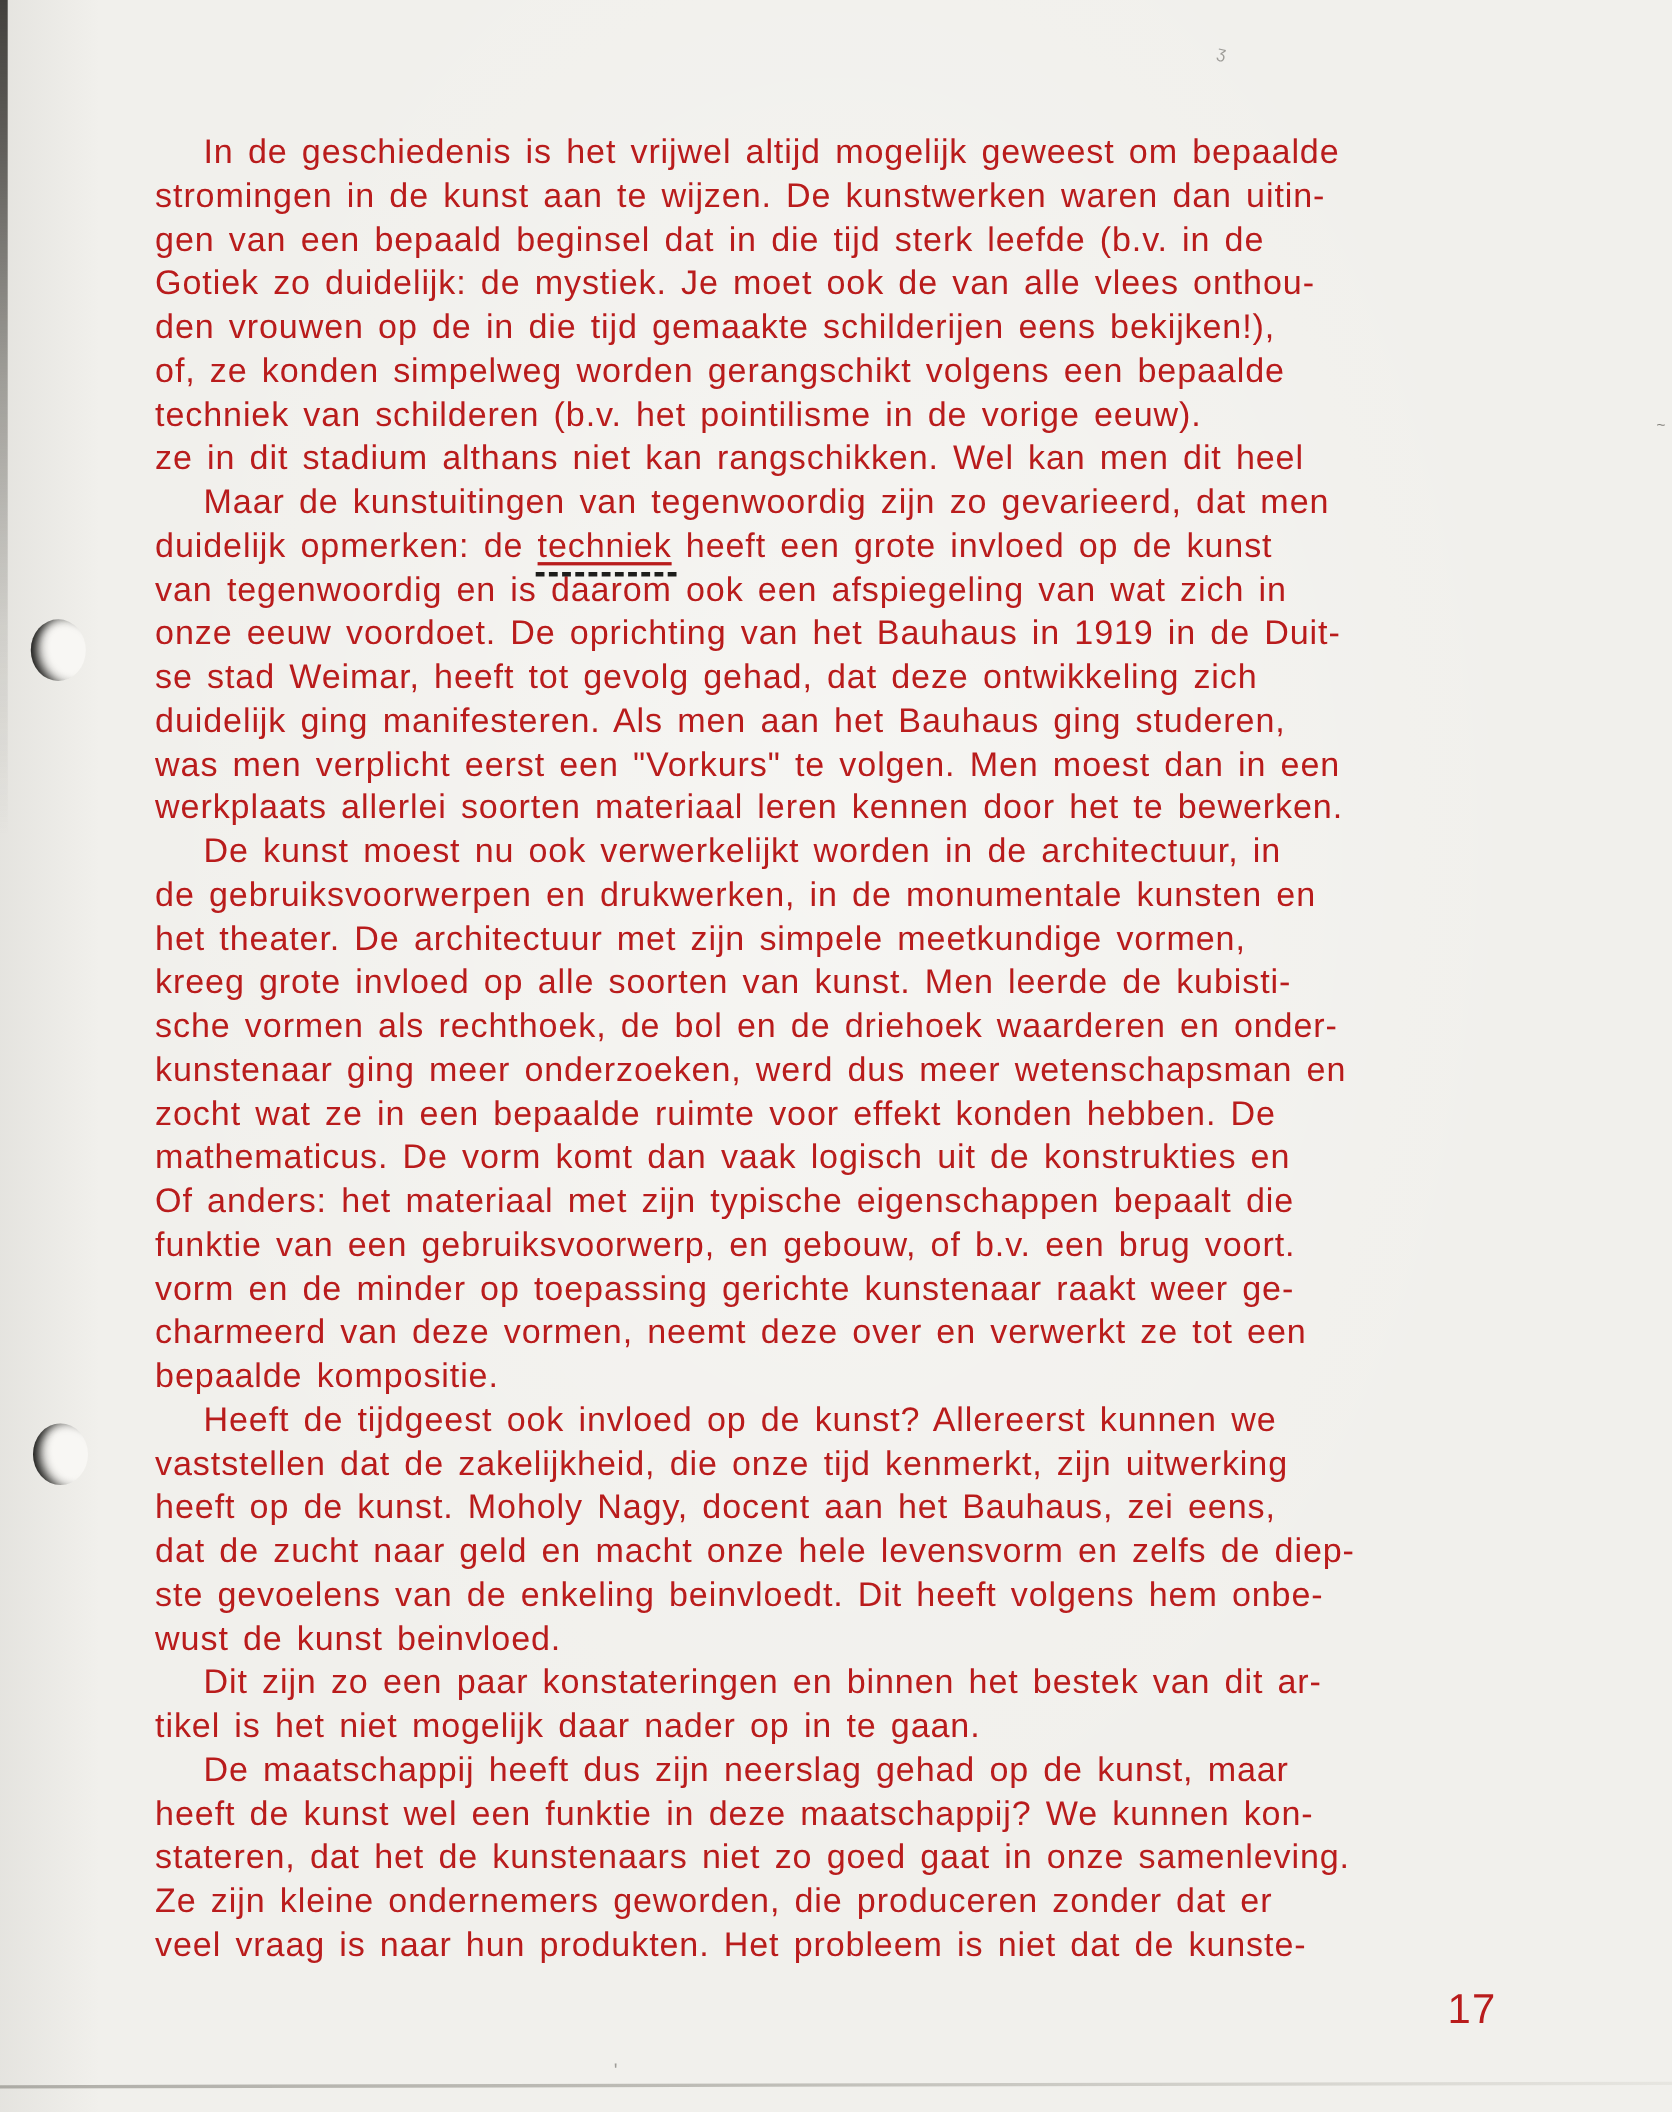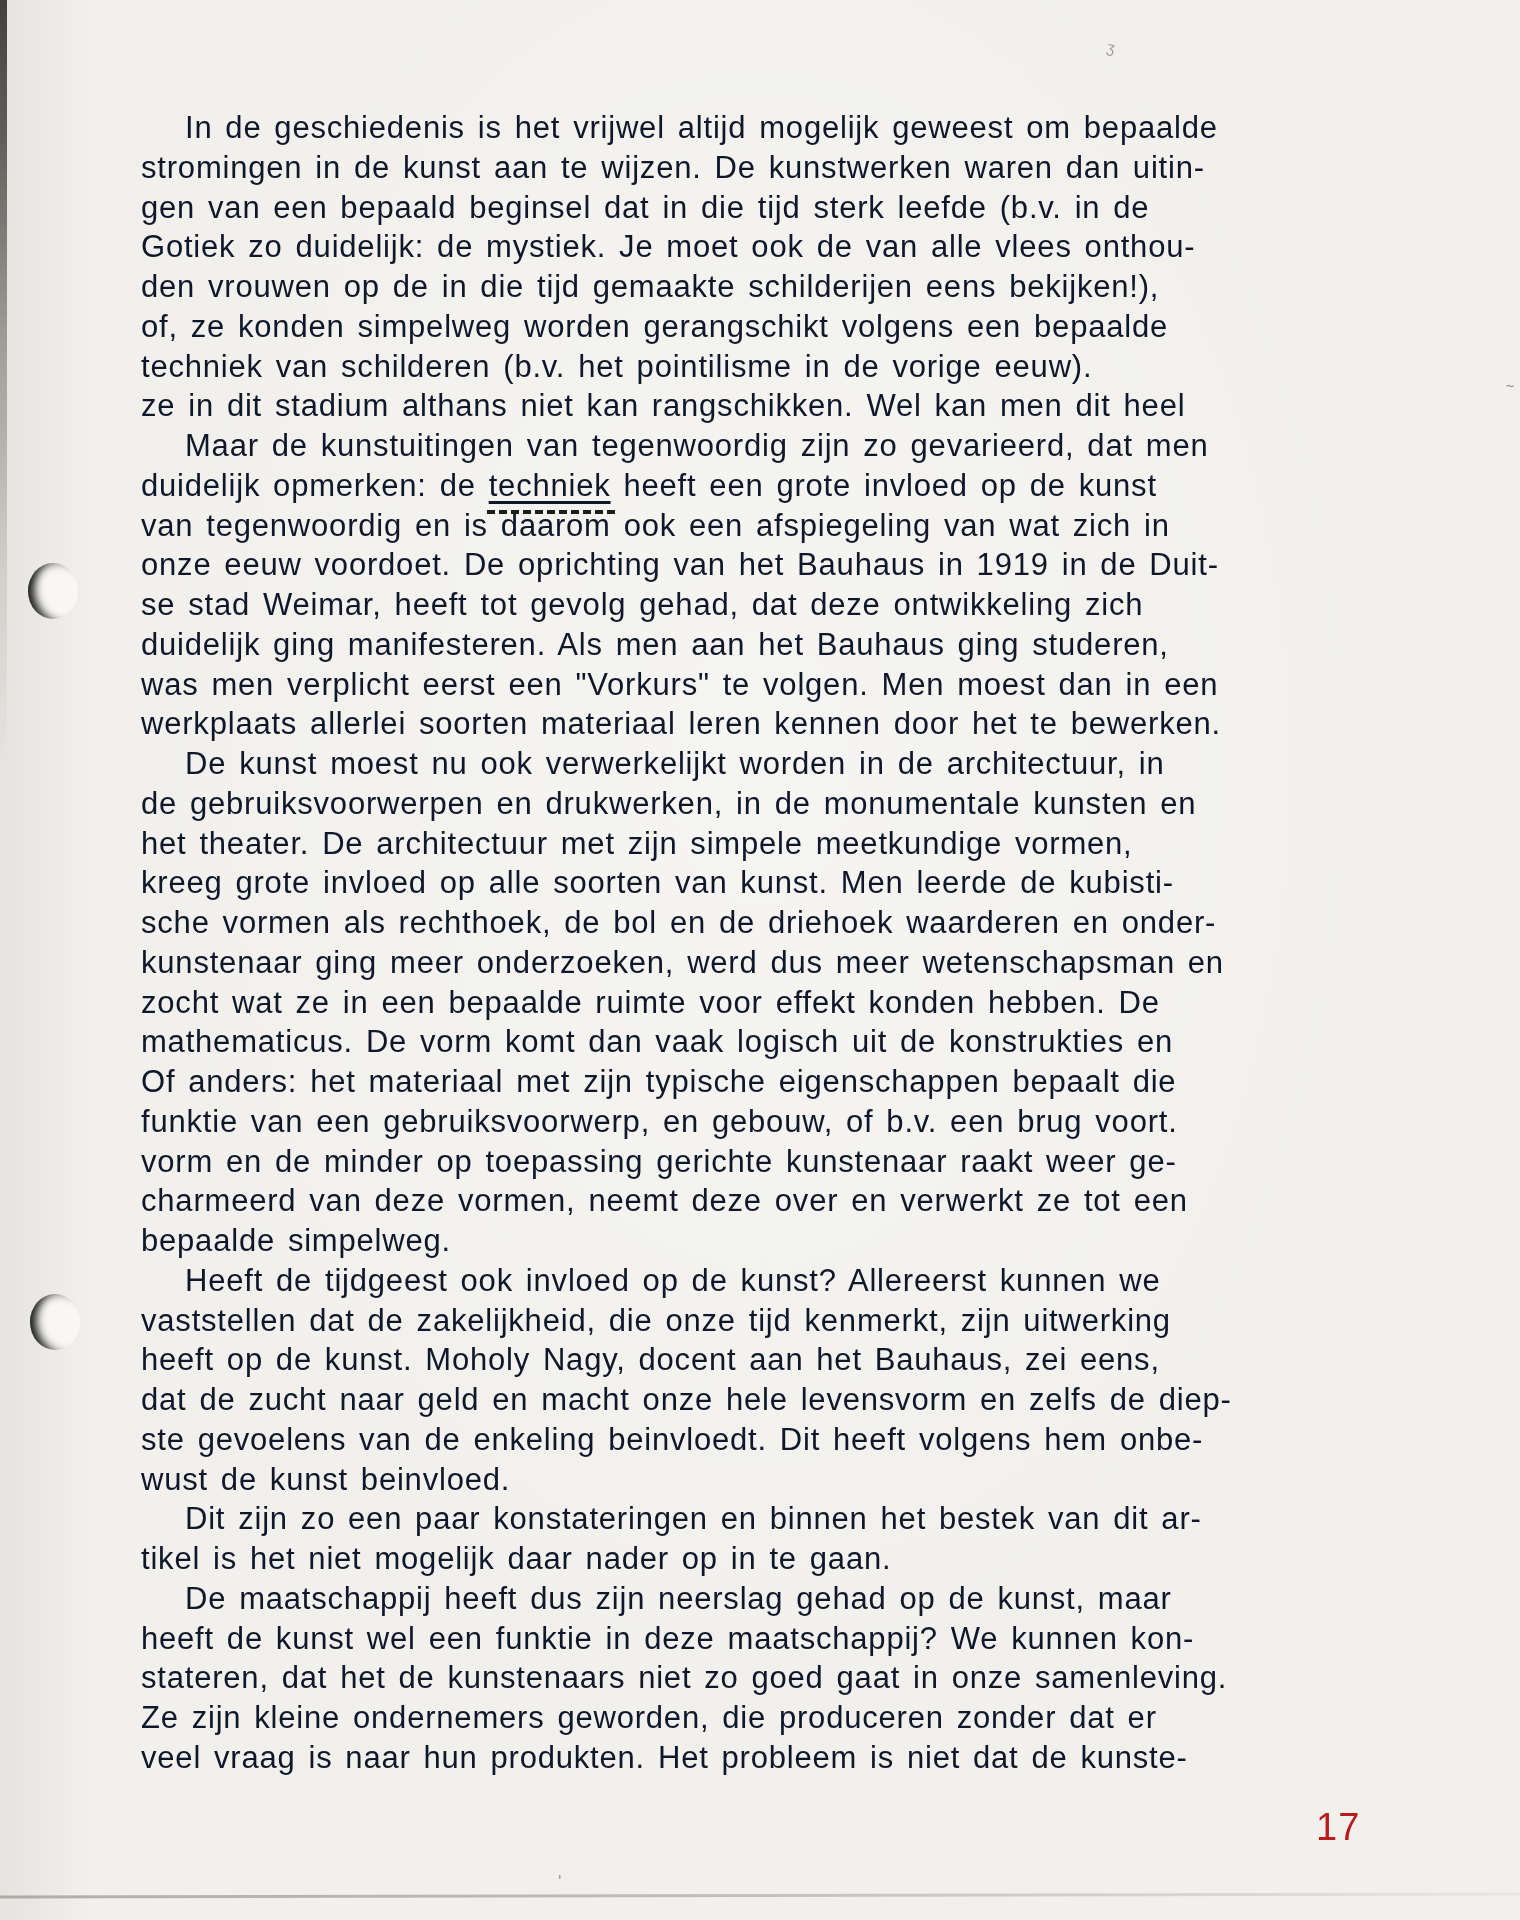--- a/index.html
+++ b/index.html
@@ -60,23 +60,23 @@
     box-shadow:
       inset 15px -3px 10px -9px rgba(22,22,20,0.95),
       inset 6px 6px 8px -6px rgba(22,22,20,0.55);
   }
   .hole.top    { left: 28px; top: 563px; }
   .hole.bottom { left: 30px; top: 1294px; }
 
   .text-block {
     position: absolute;
     left: 141px;
-    top: 108px;
+    top: 118px;
     width: 1235px;
-    color: #0f172a;
+    color: #b91c1c;
   }
   .text-line {
     height: 39.75px;
     line-height: 39.75px;
     font-size: 31px;
     letter-spacing: 0.8px;
     word-spacing: 3.5px;
     white-space: pre;
     font-weight: 400;
   }
@@ -145,21 +145,21 @@
       <div class="text-line"><span>het theater. De architectuur met zijn simpele meetkundige vormen,</span></div>
       <div class="text-line"><span>kreeg grote invloed op alle soorten van kunst. Men leerde de kubisti-</span></div>
       <div class="text-line"><span>sche vormen als rechthoek, de bol en de driehoek waarderen en onder-</span></div>
       <div class="text-line"><span>kunstenaar ging meer onderzoeken, werd dus meer wetenschapsman en</span></div>
       <div class="text-line"><span>zocht wat ze in een bepaalde ruimte voor effekt konden hebben. De</span></div>
       <div class="text-line"><span>mathematicus. De vorm komt dan vaak logisch uit de konstrukties en</span></div>
       <div class="text-line"><span>Of anders: het materiaal met zijn typische eigenschappen bepaalt die</span></div>
       <div class="text-line"><span>funktie van een gebruiksvoorwerp, en gebouw, of b.v. een brug voort.</span></div>
       <div class="text-line"><span>vorm en de minder op toepassing gerichte kunstenaar raakt weer ge-</span></div>
       <div class="text-line"><span>charmeerd van deze vormen, neemt deze over en verwerkt ze tot een</span></div>
-      <div class="text-line"><span>bepaalde simpelweg.</span></div>
+      <div class="text-line"><span>bepaalde kompositie.</span></div>
       <div class="text-line indent"><span>Heeft de tijdgeest ook invloed op de kunst? Allereerst kunnen we</span></div>
       <div class="text-line"><span>vaststellen dat de zakelijkheid, die onze tijd kenmerkt, zijn uitwerking</span></div>
       <div class="text-line"><span>heeft op de kunst. Moholy Nagy, docent aan het Bauhaus, zei eens,</span></div>
       <div class="text-line"><span>dat de zucht naar geld en macht onze hele levensvorm en zelfs de diep-</span></div>
       <div class="text-line"><span>ste gevoelens van de enkeling beinvloedt. Dit heeft volgens hem onbe-</span></div>
       <div class="text-line"><span>wust de kunst beinvloed.</span></div>
       <div class="text-line indent"><span>Dit zijn zo een paar konstateringen en binnen het bestek van dit ar-</span></div>
       <div class="text-line"><span>tikel is het niet mogelijk daar nader op in te gaan.</span></div>
       <div class="text-line indent"><span>De maatschappij heeft dus zijn neerslag gehad op de kunst, maar</span></div>
       <div class="text-line"><span>heeft de kunst wel een funktie in deze maatschappij? We kunnen kon-</span></div>

